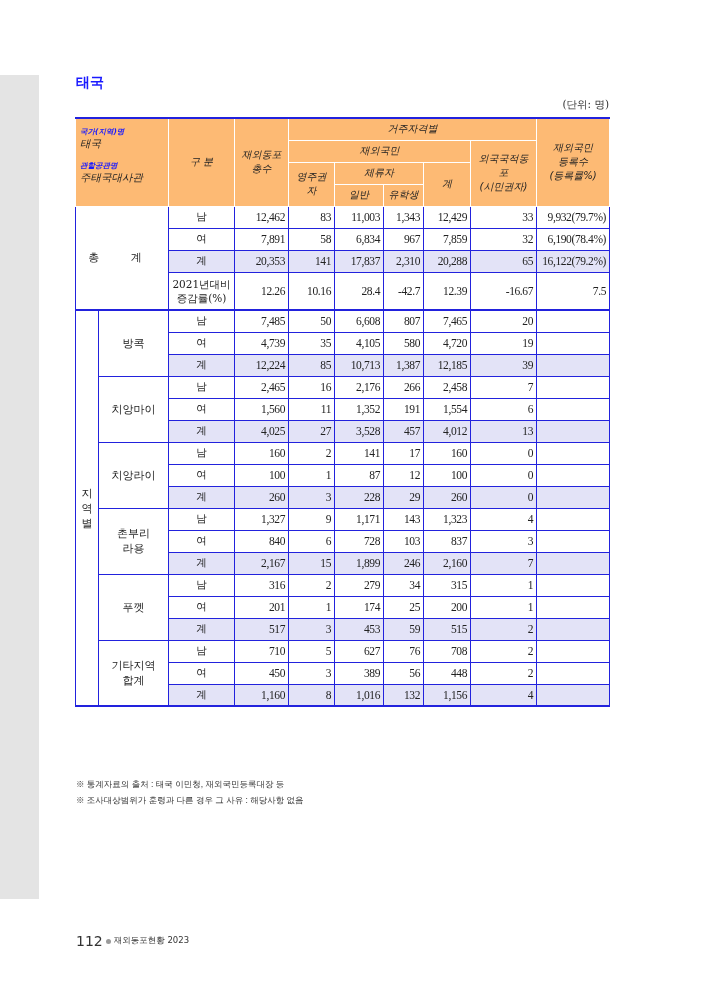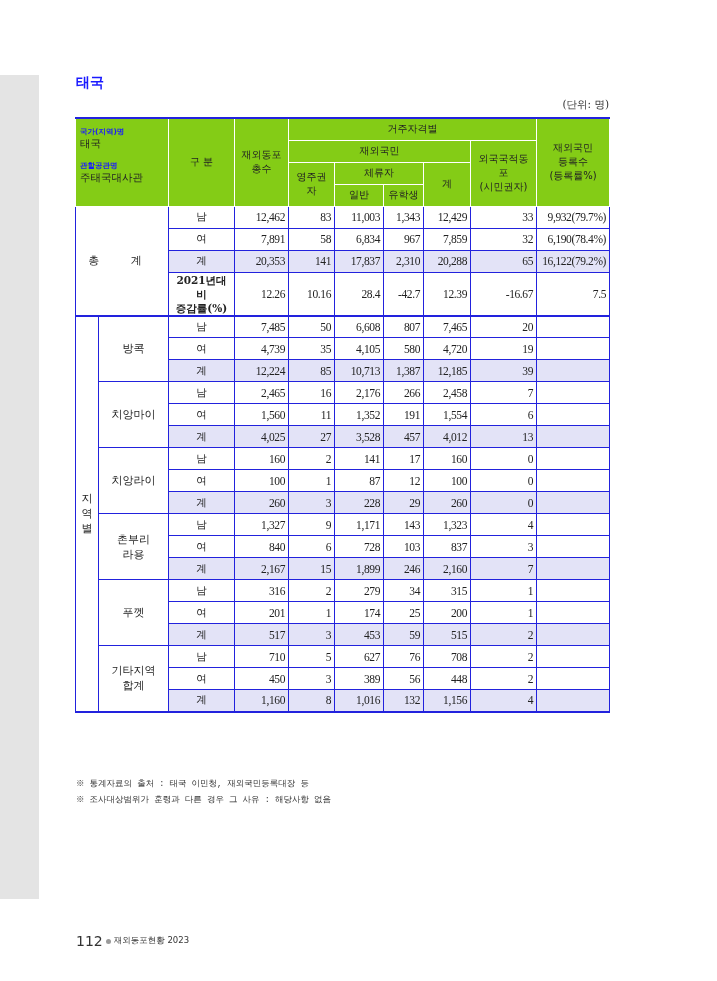--- a/index.html
+++ b/index.html
@@ -5,39 +5,39 @@
   html, body { margin:0; padding:0; background:#ffffff; }
   body { width:717px; height:981px; position:relative; overflow:hidden;
          font-family:"DejaVu Sans", sans-serif; color:#222; }
   .side-bar { position:absolute; left:0; top:75px; width:39px; height:824px; background:#e4e4e4; }
   .title { position:absolute; left:76px; top:74px; font-size:14px; font-weight:bold; color:#1a1aff; }
   .unit { position:absolute; right:108px; top:98px; font-family:"DejaVu Serif", serif; font-size:10.5px; color:#333;text-align:right; }
 
   table.main { position:absolute; left:75px; top:117px; width:534px; border-collapse:collapse;
                table-layout:fixed; font-size:10.5px; }
   table.main td { border:1px solid #2222dd; padding:0 3px; height:22px; box-sizing:border-box; }
-  table.main tr.head td { background:#84cc16; text-align:center; font-size:10px; color:#222;
-                          border-color:#ffffff; border-width:1px; }
+  table.main tr.head td { background:#fdba74; text-align:center; font-size:10px; color:#222;
+                          border-color:#ffffff; border-width:1px;font-style:italic; }
   table.main tr.head td.infocell { text-align:left; vertical-align:top; padding:8px 4px; }
   .lbl-blue { color:#1a1aff; font-size:7.5px; font-weight:bold; display:block; }
   .lbl-val { font-size:10.5px; display:block; margin-bottom:10px; }
   table.main { border-top:2px solid #2222dd; border-bottom:2px solid #2222dd; }
   tr.head.first td { border-top:2px solid #2222dd; }
   tr.head.last td { border-bottom:2px solid #2222dd; }
 
   td.num { text-align:right; font-family:"Liberation Serif", serif; font-size:11.5px; letter-spacing:-0.4px; padding-right:2px; }
   td.gender { text-align:center; font-family:"DejaVu Serif", serif; font-size:10.5px; }
   td.region { text-align:center; font-family:"DejaVu Serif", serif; font-size:11px; line-height:15px; }
   td.vgroup { text-align:center; font-family:"DejaVu Serif", serif; font-size:11px; line-height:15px; border-left:none; }
   td.growth-label { text-align:center; font-family:"DejaVu Serif", serif; font-size:10.5px; line-height:14px; padding:2px 0; }
   tr.sum td { background:#e3e3f7; }
   tr.sep td { border-top:2px solid #2222dd; }
   td.thick-l { border-left:2px solid #5555ee; }
 
-  .notes { position:absolute; left:76px; top:776px; font-family:Liberation Mono, monospace; font-size:8.5px; color:#333; line-height:16px; }
+  .notes { position:absolute; left:76px; top:776px; font-family:Liberation Sans, sans-serif; font-size:8.5px; color:#333; line-height:16px; }
   .footer { position:absolute; left:76px; top:933px; font-size:8.5px; color:#333; display:flex; align-items:center; }
   .footer .page { font-size:14px; color:#333; }
   .footer .dot { width:5px; height:5px; border-radius:50%; background:#9a9a9a; display:inline-block; margin:0 3px; }
 </style>
 </head>
 <body>
 
 <div class="side-bar"></div>
 <div class="title">태국</div>
 <div class="unit">(단위: 명)</div>
@@ -110,21 +110,21 @@
         <td class="gender">계</td>
         <td class="num">20,353</td>
         <td class="num">141</td>
         <td class="num">17,837</td>
         <td class="num">2,310</td>
         <td class="num">20,288</td>
         <td class="num thick-l">65</td>
         <td class="num thick-l">16,122(79.2%)</td>
       </tr>
       <tr>
-        <td class="growth-label" style="white-space: pre-line; height: 38px; font-weight: bold;">2021년대비
+        <td class="growth-label" style="white-space: pre-line; height: 38px;">2021년대비
 증감률(%)</td>
         <td class="num">12.26</td>
         <td class="num">10.16</td>
         <td class="num">28.4</td>
         <td class="num">-42.7</td>
         <td class="num">12.39</td>
         <td class="num thick-l">-16.67</td>
         <td class="num thick-l">7.5</td>
       </tr>
       <tr class="sep">

